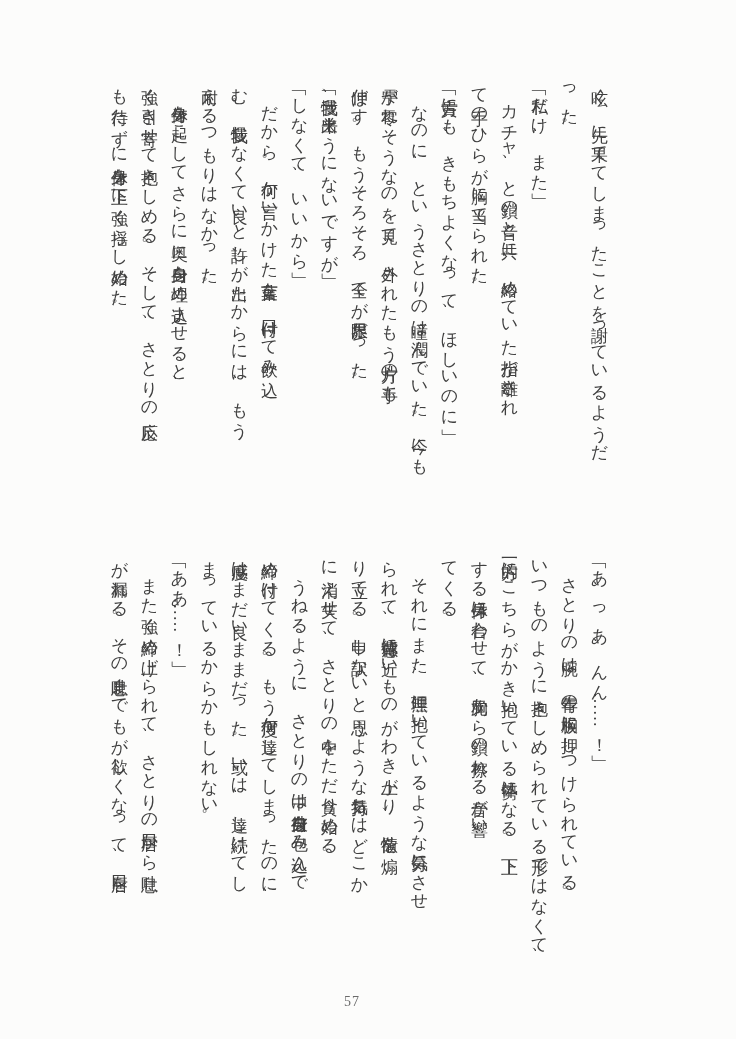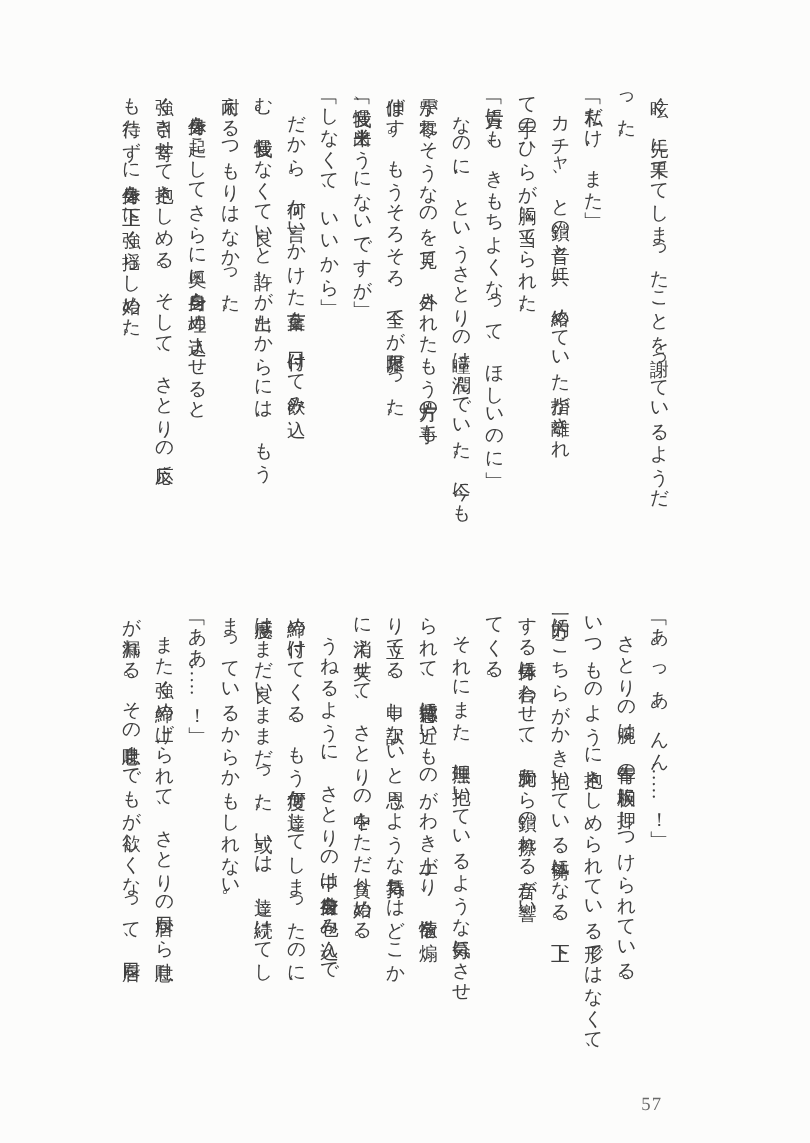--- a/index.html
+++ b/index.html
@@ -40,22 +40,22 @@
   .vblock.bottom { top: 549px; height: 420px; }
   .vline {
     height: 100%;
     white-space: nowrap;
   }
   .page-number {
     position: absolute;
     left: 102px;
     top: 994px;
     width: 500px;
-    text-align: right;
-    font-size: 17px;
+    text-align: center;
+    font-size: 14px;
     letter-spacing: 1px;
     color: var(--ink-light);
     font-family: "Liberation Serif", "DejaVu Serif", serif;
   }
 </style>
 </head>
 <body>
 
 <div class="page">
 

